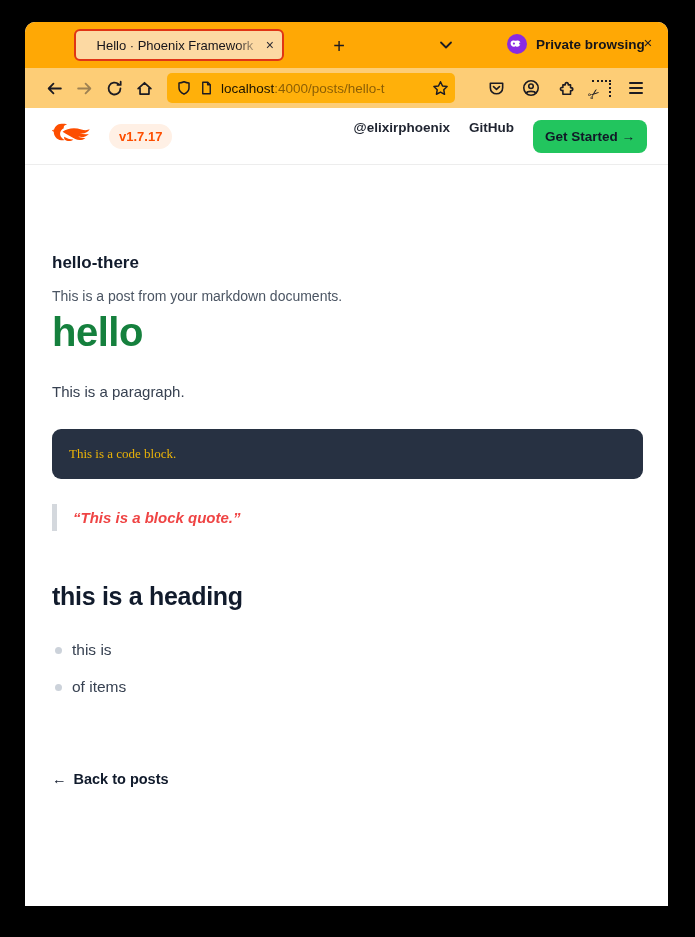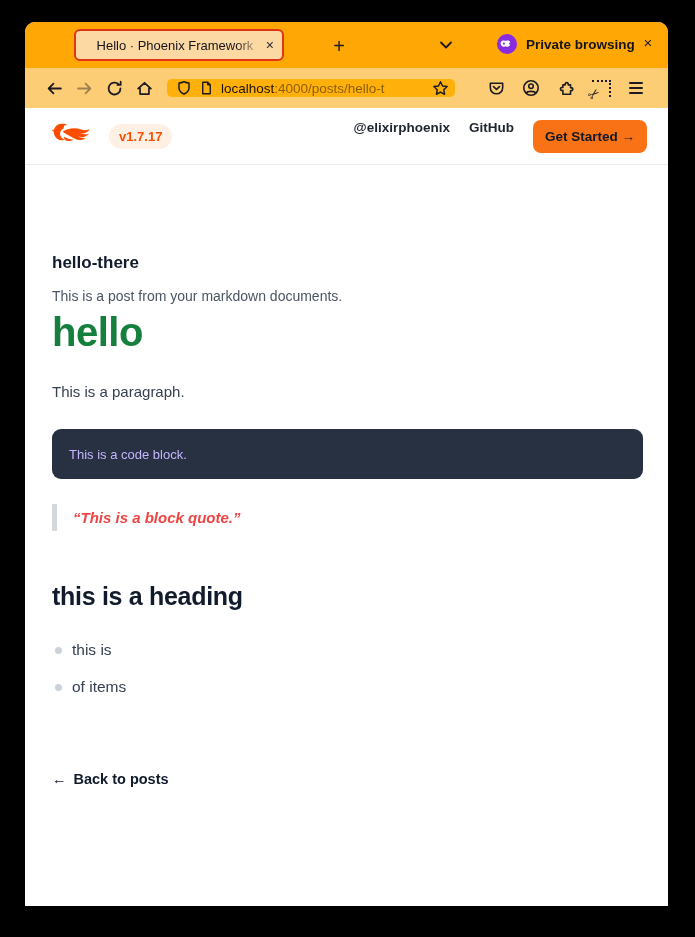--- a/index.html
+++ b/index.html
@@ -14,31 +14,31 @@
     border:2px solid #e03516;border-radius:6px;display:flex;align-items:center;
     padding:0 8px 0 12px;cursor:default;}
   .tab-title{flex:1;font-size:13px;color:#15141a;white-space:nowrap;overflow:hidden;
     position:relative;text-align:center;}
   .tab-title .fade{position:absolute;right:0;top:0;bottom:0;width:26px;
     background:linear-gradient(to right,rgba(252,217,163,0),#fcd9a3);}
   .tab-close{font-size:14px;color:#2b2a33;margin-left:4px;line-height:1;}
   .newtab{position:absolute;left:300px;top:33%;width:28px;text-align:center;
     font-size:20px;font-weight:400;color:#1c1b22;line-height:18px;}
   .tab-chevron{position:absolute;left:413px;top:15px;}
-  .pb-badge{position:absolute;left:471px;top:11px;display:flex;align-items:center;gap:8px;}
+  .pb-badge{position:absolute;left:481px;top:11px;display:flex;align-items:center;gap:8px;}
   .pb-text{font-size:13.5px;font-weight:600;color:#15141a;}
   .win-close{position:absolute;right:8px;top:12px;font-size:15px;color:#1c1b22;width:24px;
     text-align:center;}
 
   
   .toolbar{height:40px;background:#fdcd76;display:flex;align-items:center;padding:0 10px 0 14px;}
   .tbtn{width:30px;height:30px;display:flex;align-items:center;justify-content:center;
     border-radius:4px;flex:0 0 auto;}
   .tbtn.disabled{opacity:.42;}
-  .urlbar{margin-left:8px;width:288px;height:18px;background:#ffb00a;border-radius:5px;
+  .urlbar{margin-left:8px;width:288px;height:30px;background:#ffb00a;border-radius:5px;
     display:flex;align-items:center;padding:0 6px 0 9px;gap:7px;}
   .url-text{flex:1;font-size:13.5px;white-space:nowrap;overflow:hidden;position:relative;}
   .url-host{color:#1c1400;}
   .url-path{color:rgba(40,25,0,.55);}
   .url-text .fade{position:absolute;right:0;top:0;bottom:0;width:18px;
     background:linear-gradient(to right,rgba(255,176,10,0),#ffb00a);}
   .tb-right{display:flex;align-items:center;margin-left:26px;gap:5px;}
   .shot-icon{width:19px;height:17px;border-top:2px dotted #1c1b22;border-right:2px dotted #1c1b22;
     position:relative;}
   .shot-icon span{position:absolute;left:-4px;bottom:-5px;font-size:14px;color:#1c1b22;
@@ -47,32 +47,32 @@
   .burger i{display:block;width:14px;height:1.8px;background:#1c1b22;border-radius:1px;}
 
   
   .page{height:798px;background:#fff;overflow:hidden;}
   .site-header{height:57px;display:flex;align-items:center;padding:0 21px 0 27px;
     border-bottom:1px solid #ededed;}
   .badge{margin-left:19px;background:#fff0e5;color:#fd4e00;font-size:13px;font-weight:600;
     padding:5px 10px;border-radius:999px;}
   .hdr-right{margin-left:auto;display:flex;align-items:flex-start;gap:19px;}
   .hdr-link{font-size:13.5px;font-weight:700;color:#1f2430;text-decoration:none;}
-  .cta{background:#f97316;border:none;border-radius:8px;padding:9px 12px;font-size:13.5px;
+  .cta{background:#22c55e;border:none;border-radius:8px;padding:9px 12px;font-size:13.5px;
     font-weight:700;color:#111827;font-family:inherit;}
 
   .content{padding:0 25px 0 27px;}
   .slug{margin:88px 0 0;font-size:17px;font-weight:700;color:#111b2c;}
   .desc{margin:15px 0 0;font-size:14px;color:#4b5563;}
   .post-title{margin:6px 0 0;font-size:40px;font-weight:800;color:#15803d;letter-spacing:-.5px;}
   .para{margin:28px 0 0;font-size:15px;color:#374151;}
   .codeblock{margin:29px 0 0;background:#273142;border-radius:9px;height:50px;display:flex;
     align-items:center;padding:0 17px;}
-  .codeblock code{font-family:Liberation Sans, sans-serif;font-size:13px;
-    color:#c4b5fd;}
+  .codeblock code{font-family:Liberation Serif, serif;font-size:13px;
+    color:#eab308;}
   .quote{margin:25px 0 12px;border-left:5px solid #d4d8dd;padding:5px 0 5px 16px;
     font-size:15px;font-style:italic;color:#ef4444;font-weight:bold;}
   .subhead{margin:51px 0 0;font-size:25px;font-weight:800;color:#111b2c;letter-spacing:-.3px;}
   ul.items{margin:31px 0 0;padding:0 0 0 20px;list-style:none;}
   ul.items li{position:relative;font-size:15.5px;color:#374151;margin-bottom:21px;line-height:16px;}
   ul.items li::before{content:"";position:absolute;left:-17px;top:5px;width:7px;height:7px;
     border-radius:50%;background:#ccd2da;}
   .back{margin-top:76px;display:flex;align-items:center;gap:7px;font-size:14.5px;
     font-weight:700;color:#111b2c;}
   svg{display:block;}

